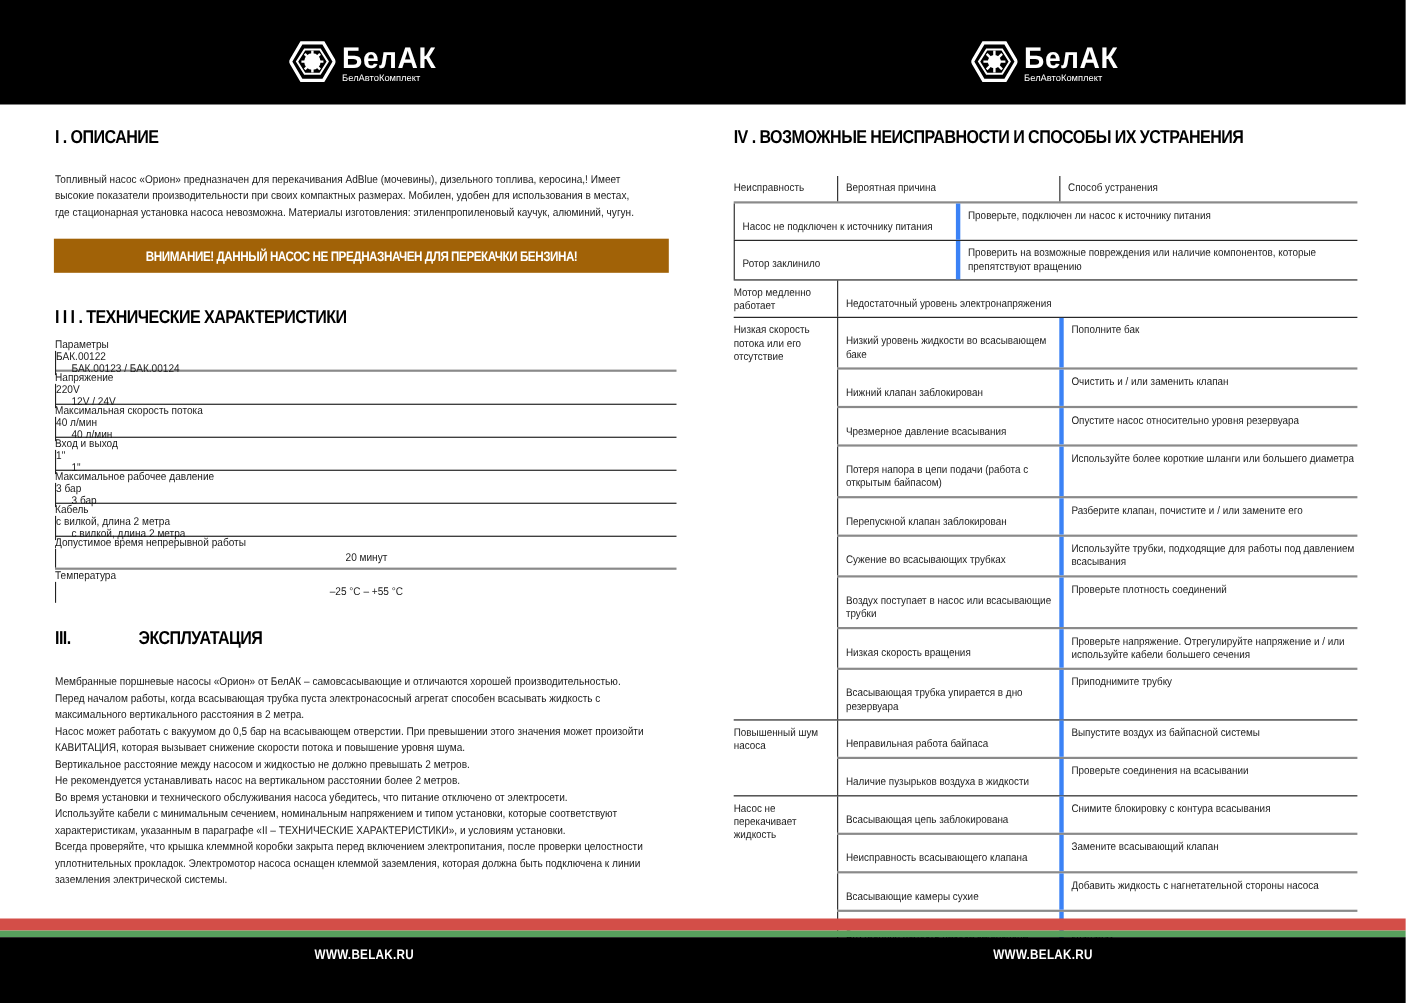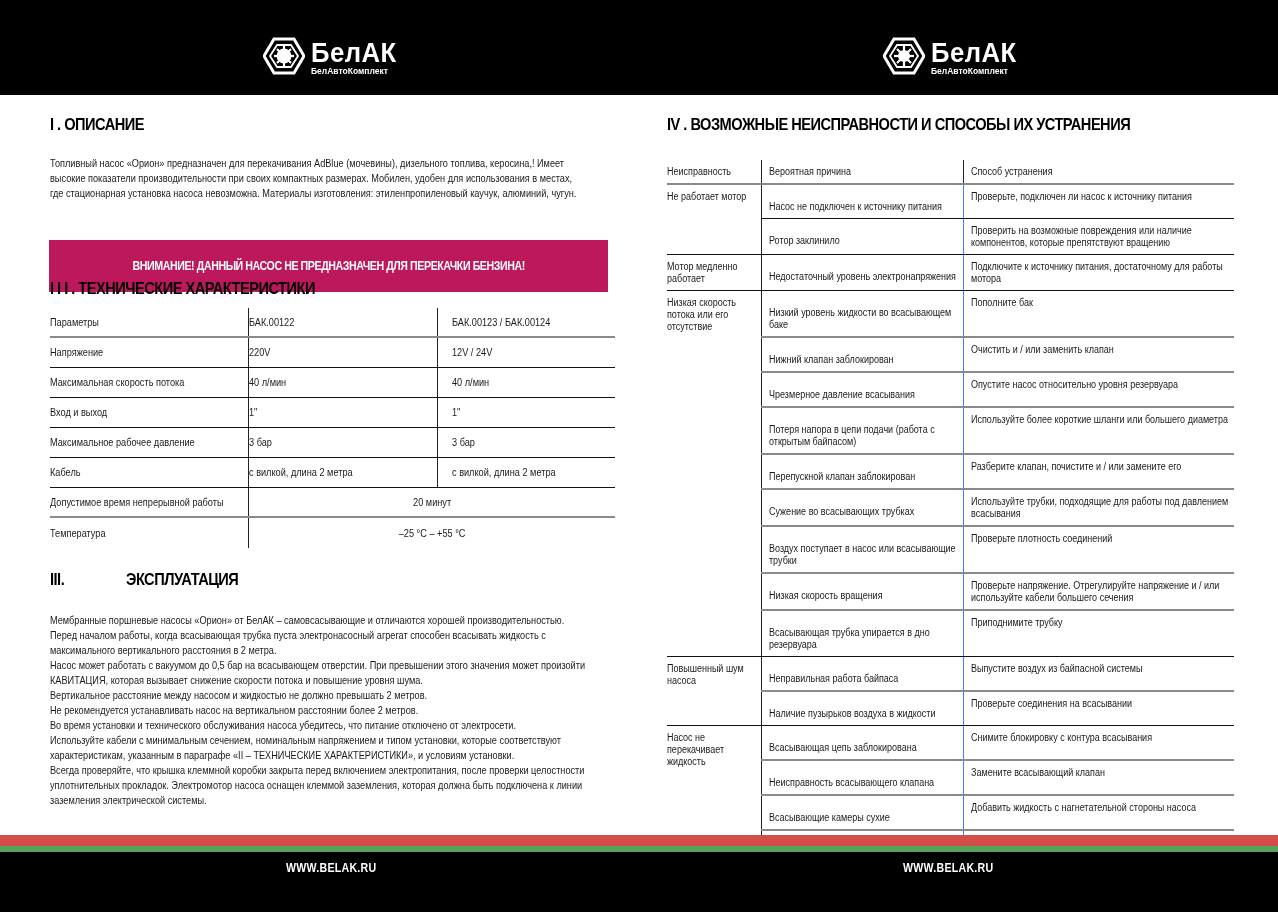--- a/index.html
+++ b/index.html
@@ -6,37 +6,37 @@
   html, body { width: 1278px; height: 912px; overflow: hidden; background: #ffffff; }
   body { position: relative; font-family: "Liberation Sans", sans-serif; color: #1a1a1a; }
 
   .header { position: absolute; left: 0; top: 0; width: 1278px; height: 95px; background: #000; }
   .logo { position: absolute; top: 37px; display: flex; align-items: flex-end; }
   .logo.left { left: 263px; }
   .logo.right { left: 883px; }
   .logo svg { width: 42px; height: 38px; display: block; }
   .logo-text { margin-left: 6px; color: #fff; line-height: 1; }
   .logo-name { font-family: "Liberation Sans", sans-serif; font-weight: bold; font-size: 27px; letter-spacing: 0.5px; display: block; transform: scaleX(0.95); transform-origin: left; }
-  .logo-sub { font-family: "Liberation Sans", sans-serif; font-weight: bold; font-size: 8.5px; display: block; margin-top: 0; }
+  .logo-sub { font-family: "Liberation Sans", sans-serif; font-weight: normal; font-size: 8.5px; display: block; margin-top: 0; }
 
   .page { position: absolute; top: 95px; }
   .page.left { left: 50px; width: 565px; }
   .page.right { left: 667px; width: 567px; }
 
   .section-title { font-family: "Liberation Sans", sans-serif; font-weight: bold; font-size: 17px; color: #000; letter-spacing: -0.6px; transform: scaleX(0.86); transform-origin: left; white-space: nowrap; position: absolute; }
 
   .body-text { font-family: "Liberation Sans", sans-serif; font-size: 10.2px; line-height: 15px; color: #1a1a1a; transform: scaleX(0.9); transform-origin: left top; width: 628px; position: absolute; }
   .body-text p { margin: 0; }
 
-  .warning { position: absolute; left: -1px; top: 122px; width: 559px; height: 52px; background: #be185d; display: flex; align-items: center; justify-content: center; margin-top: 23px; }
+  .warning { position: absolute; left: -1px; top: 122px; width: 559px; height: 31px; background: #a16207; display: flex; align-items: center; justify-content: center; }
   .warning span { color: #fff; font-weight: bold; font-size: 12.5px; letter-spacing: -0.5px; transform: scaleX(0.85); white-space: nowrap; }
 
   
   .tech-table { position: absolute; left: 0; top: 213px; width: 565px; }
-  .tech-row { display: flex; height: 30px; border-bottom: 1.5px solid #111; font-size: 10.2px; }
+  .tech-row { display: flex; height: 30px; border-bottom: 1.5px solid #111; font-size: 10.2px; flex-direction: column; }
   .tech-row.gray { border-bottom: 2.5px solid #8a8a8a; }
   .tech-row.last { border-bottom: none; }
   .tech-row > div { display: flex; align-items: center; padding-left: 0; }
   .tech-row .c1 { width: 198px; }
   .tech-row .c2 { width: 189px; border-left: 1px solid #222; padding-left: 0; }
   .tech-row .c3 { flex: 1; border-left: 1px solid #222; padding-left: 14px; }
   .tech-row .span { flex: 1; border-left: 1px solid #222; justify-content: center; }
   .cell-text { display: inline-block; transform: scaleX(0.9); transform-origin: left; white-space: nowrap; }
   .span .cell-text { transform-origin: center; }
 
@@ -44,21 +44,21 @@
   .ts-table { position: absolute; left: 0; top: 65px; width: 567px; font-size: 10px; }
   .ts-head { display: flex; height: 25px; border-bottom: 2px solid #8a8a8a; }
   .ts-group { display: flex; border-bottom: 1.5px solid #111; }
   .ts-group.last { border-bottom: none; }
   .ts-fault { width: 94px; padding-top: 6px; line-height: 12px; }
   .ts-rows { flex: 1; }
   .ts-row { display: flex; border-bottom: 1.5px solid #111; }
   .ts-row.gray { border-bottom: 2px solid #8a8a8a; }
   .ts-row:last-child { border-bottom: none; }
   .ts-cause { width: 202px; border-left: 1px solid #222; padding: 16px 0 5px 7px; line-height: 12px; }
-  .ts-fix { flex: 1; border-left: 1px solid #3b82f6; padding: 6px 0 5px 7px; line-height: 12px; }
+  .ts-fix { flex: 1; border-left: 4px solid #3b82f6; padding: 6px 0 5px 7px; line-height: 12px; }
   .ts-head > div { display: flex; align-items: center; }
   .ts-head .h1 { width: 94px; }
   .ts-head .h2 { width: 202px; border-left: 1px solid #222; padding-left: 7px; }
   .ts-head .h3 { flex: 1; border-left: 1px solid #222; padding-left: 7px; }
   .sq { display: inline-block; transform: scaleX(0.9); transform-origin: left top; width: 111%; }
   .justify { text-align: justify; text-align-last: left; }
 
   .footer-red { position: absolute; left: 0; top: 835px; width: 1278px; height: 11px; background: #d34e48; }
   .footer-green { position: absolute; left: 0; top: 846px; width: 1278px; height: 6px; background: #58a05d; }
   .footer-black { position: absolute; left: 0; top: 852px; width: 1278px; height: 60px; background: #000; }
@@ -233,38 +233,36 @@
           <span class="sq">Неисправность</span>
         </div>
       <div class="h2">
           <span class="sq">Вероятная причина</span>
         </div>
       <div class="h3">
           <span class="sq">Способ устранения</span>
         </div>
     </div>
   <div class="ts-group">
-        <div class="ts-fault"><span class="sq">Не работает мотор</span></div>
         <div class="ts-rows">
           <div class="ts-row">
             <div class="ts-cause"><span class="sq">Насос не подключен к источнику питания</span></div>
             <div class="ts-fix"><span class="sq">Проверьте, подключен ли насос к источнику питания</span></div>
           </div>
           <div class="ts-row">
             <div class="ts-cause"><span class="sq">Ротор заклинило</span></div>
             <div class="ts-fix"><span class="sq">Проверить на возможные повреждения или наличие компонентов, которые препятствуют вращению</span></div>
           </div>
         </div>
       </div>
       <div class="ts-group">
         <div class="ts-fault"><span class="sq">Мотор медленно работает</span></div>
         <div class="ts-rows">
           <div class="ts-row">
             <div class="ts-cause"><span class="sq">Недостаточный уровень электронапряжения</span></div>
-            <div class="ts-fix"><span class="sq">Подключите к источнику питания, достаточному для работы мотора</span></div>
           </div>
         </div>
       </div>
       <div class="ts-group">
         <div class="ts-fault"><span class="sq">Низкая скорость потока или его отсутствие</span></div>
         <div class="ts-rows">
           <div class="ts-row gray">
             <div class="ts-cause"><span class="sq">Низкий уровень жидкости во всасывающем баке</span></div>
             <div class="ts-fix"><span class="sq">Пополните бак</span></div>
           </div>

